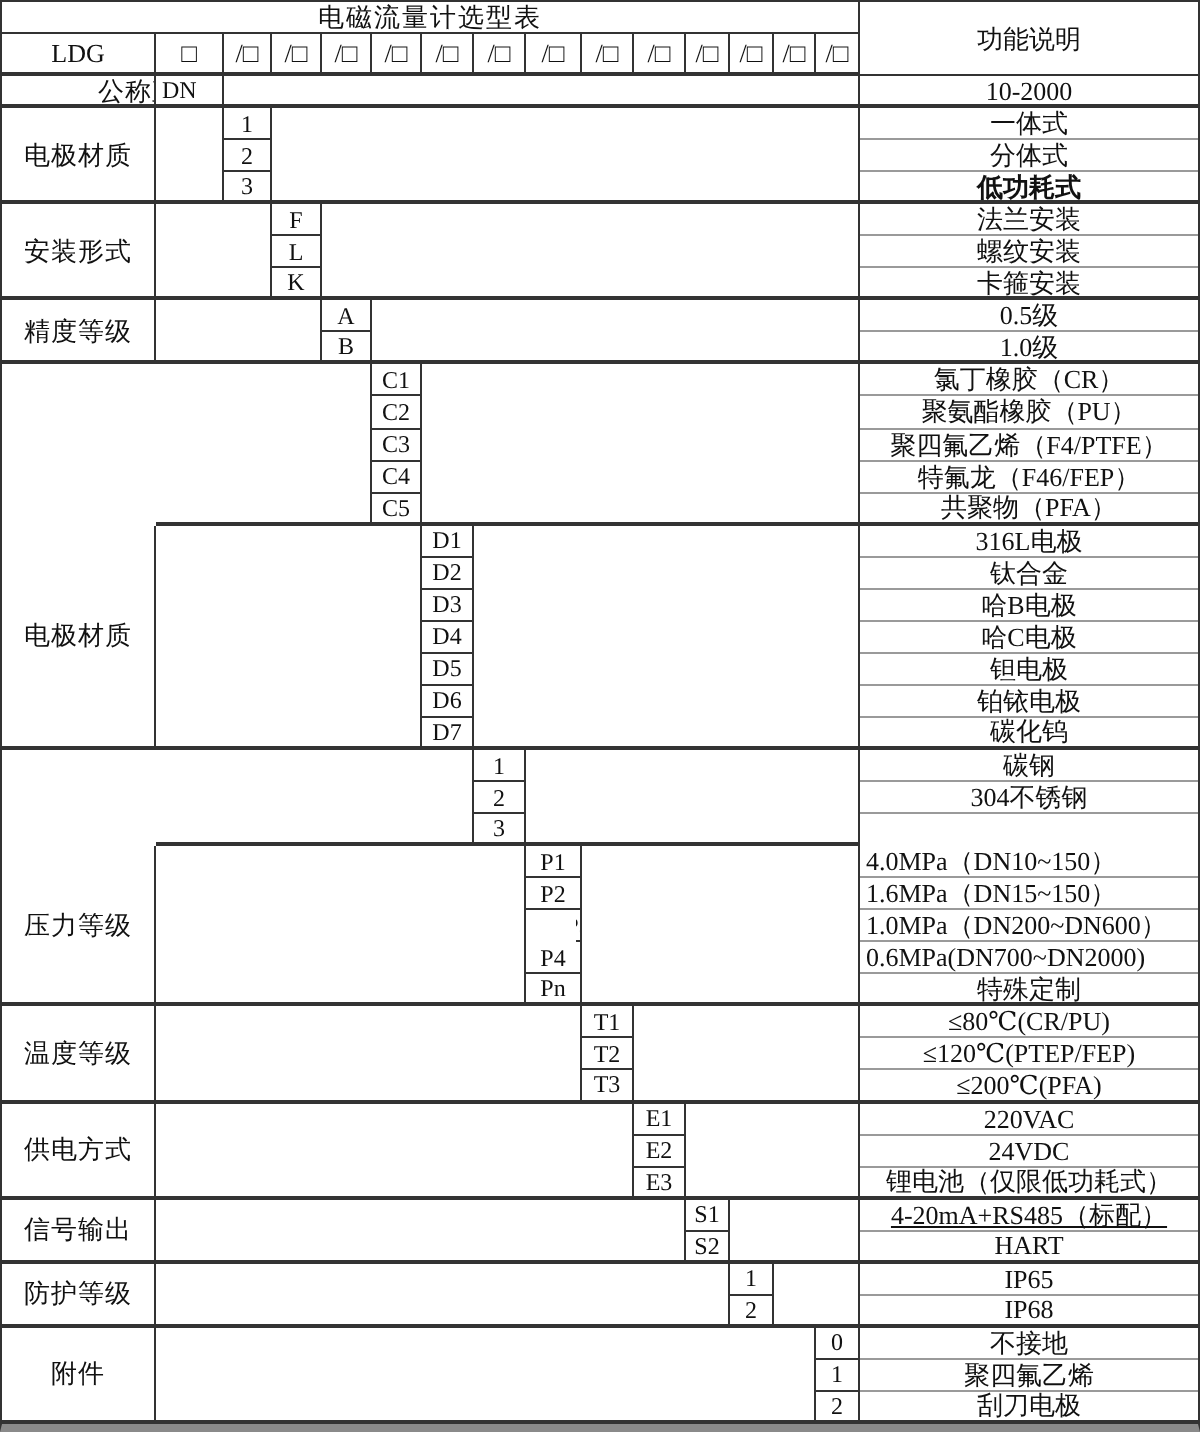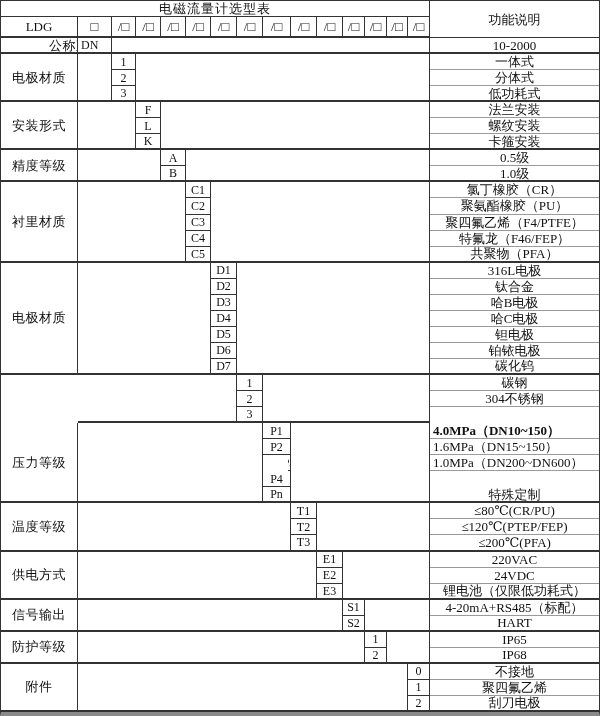--- a/index.html
+++ b/index.html
@@ -60,39 +60,38 @@
     <div class="c code left bb2" style="grid-area: 3 / 2 / 4 / 3;">DN</div>
     <div class="c bb2" style="grid-area: 3 / 3 / 4 / 16;"></div>
     <div class="c bb2" style="grid-area: 3 / 16 / 4 / 17; border-right: none;">10-2000</div>
     <div class="c lbl bb2" style="grid-area: 4 / 1 / 7 / 2;">电极材质</div>
     <div class="c bb2" style="grid-area: 4 / 2 / 7 / 3;"></div>
     <div class="c code" style="grid-area: 4 / 3 / 5 / 4;">1</div>
     <div class="c bbl" style="grid-area: 4 / 16 / 5 / 17; border-right: none;">一体式</div>
     <div class="c code" style="grid-area: 5 / 3 / 6 / 4;">2</div>
     <div class="c bbl" style="grid-area: 5 / 16 / 6 / 17; border-right: none;">分体式</div>
     <div class="c code bb2" style="grid-area: 6 / 3 / 7 / 4;">3</div>
-    <div class="c bb2" style="grid-area: 6 / 16 / 7 / 17; border-right: none;">低功耗式</div>
+    <div class="c bb2" style="grid-area: 6 / 16 / 7 / 17; border-right: none; font-weight: bold;">低功耗式</div>
     <div class="c bb2" style="grid-area: 4 / 4 / 7 / 16;"></div>
     <div class="c lbl bb2" style="grid-area: 7 / 1 / 10 / 2;">安装形式</div>
     <div class="c bb2" style="grid-area: 7 / 2 / 10 / 4;"></div>
     <div class="c code" style="grid-area: 7 / 4 / 8 / 5;">F</div>
     <div class="c bbl" style="grid-area: 7 / 16 / 8 / 17; border-right: none;">法兰安装</div>
     <div class="c code" style="grid-area: 8 / 4 / 9 / 5;">L</div>
     <div class="c bbl" style="grid-area: 8 / 16 / 9 / 17; border-right: none;">螺纹安装</div>
     <div class="c code bb2" style="grid-area: 9 / 4 / 10 / 5;">K</div>
     <div class="c bb2" style="grid-area: 9 / 16 / 10 / 17; border-right: none;">卡箍安装</div>
     <div class="c bb2" style="grid-area: 7 / 5 / 10 / 16;"></div>
     <div class="c lbl bb2" style="grid-area: 10 / 1 / 12 / 2;">精度等级</div>
     <div class="c bb2" style="grid-area: 10 / 2 / 12 / 5;"></div>
     <div class="c code" style="grid-area: 10 / 5 / 11 / 6;">A</div>
     <div class="c bbl" style="grid-area: 10 / 16 / 11 / 17; border-right: none;">0.5级</div>
     <div class="c code bb2" style="grid-area: 11 / 5 / 12 / 6;">B</div>
     <div class="c bb2" style="grid-area: 11 / 16 / 12 / 17; border-right: none;">1.0级</div>
     <div class="c bb2" style="grid-area: 10 / 6 / 12 / 16;"></div>
-    <div class="c lbl bb2" style="grid-area: 12 / 1 / 17 / 2;">衬里材质</div>
     <div class="c bb2" style="grid-area: 12 / 2 / 17 / 6;"></div>
     <div class="c code" style="grid-area: 12 / 6 / 13 / 7;">C1</div>
     <div class="c bbl" style="grid-area: 12 / 16 / 13 / 17; border-right: none;">氯丁橡胶（CR）</div>
     <div class="c code" style="grid-area: 13 / 6 / 14 / 7;">C2</div>
     <div class="c bbl" style="grid-area: 13 / 16 / 14 / 17; border-right: none;">聚氨酯橡胶（PU）</div>
     <div class="c code" style="grid-area: 14 / 6 / 15 / 7;">C3</div>
     <div class="c bbl" style="grid-area: 14 / 16 / 15 / 17; border-right: none;">聚四氟乙烯（F4/PTFE）</div>
     <div class="c code" style="grid-area: 15 / 6 / 16 / 7;">C4</div>
     <div class="c bbl" style="grid-area: 15 / 16 / 16 / 17; border-right: none;">特氟龙（F46/FEP）</div>
     <div class="c code bb2" style="grid-area: 16 / 6 / 17 / 7;">C5</div>
@@ -118,26 +117,27 @@
     <div class="c bb2" style="grid-area: 24 / 2 / 27 / 8;"></div>
     <div class="c code" style="grid-area: 24 / 8 / 25 / 9;">1</div>
     <div class="c bbl" style="grid-area: 24 / 16 / 25 / 17; border-right: none;">碳钢</div>
     <div class="c code" style="grid-area: 25 / 8 / 26 / 9;">2</div>
     <div class="c bbl" style="grid-area: 25 / 16 / 26 / 17; border-right: none;">304不锈钢</div>
     <div class="c code bb2" style="grid-area: 26 / 8 / 27 / 9;">3</div>
     <div class="c bb2" style="grid-area: 24 / 9 / 27 / 16;"></div>
     <div class="c lbl bb2" style="grid-area: 27 / 1 / 32 / 2;">压力等级</div>
     <div class="c bb2" style="grid-area: 27 / 2 / 32 / 9;"></div>
     <div class="c code" style="grid-area: 27 / 9 / 28 / 10;">P1</div>
-    <div class="c bbl left" style="grid-area: 27 / 16 / 28 / 17; border-right: none; font-weight: bold;">4.0MPa（DN10~150）</div>
+    <div class="c bbl left" style="grid-area: 27 / 16 / 28 / 17; border-right: none;">4.0MPa（DN10~150）</div>
     <div class="c code" style="grid-area: 28 / 9 / 29 / 10;">P2</div>
     <div class="c bbl left" style="grid-area: 28 / 16 / 29 / 17; border-right: none;">1.6MPa（DN15~150）</div>
     <div class="c code" style="grid-area: 29 / 9 / 30 / 10; margin-left: 25px;">P3</div>
     <div class="c bbl left" style="grid-area: 29 / 16 / 30 / 17; border-right: none;">1.0MPa（DN200~DN600）</div>
     <div class="c code" style="grid-area: 30 / 9 / 31 / 10;">P4</div>
+    <div class="c bbl left" style="grid-area: 30 / 16 / 31 / 17; border-right: none;">0.6MPa(DN700~DN2000)</div>
     <div class="c code bb2" style="grid-area: 31 / 9 / 32 / 10;">Pn</div>
     <div class="c bb2" style="grid-area: 31 / 16 / 32 / 17; border-right: none;">特殊定制</div>
     <div class="c bb2" style="grid-area: 27 / 10 / 32 / 16;"></div>
     <div class="c lbl bb2" style="grid-area: 32 / 1 / 35 / 2;">温度等级</div>
     <div class="c bb2" style="grid-area: 32 / 2 / 35 / 10;"></div>
     <div class="c code" style="grid-area: 32 / 10 / 33 / 11;">T1</div>
     <div class="c bbl" style="grid-area: 32 / 16 / 33 / 17; border-right: none;">≤80℃(CR/PU)</div>
     <div class="c code" style="grid-area: 33 / 10 / 34 / 11;">T2</div>
     <div class="c bbl" style="grid-area: 33 / 16 / 34 / 17; border-right: none;">≤120℃(PTEP/FEP)</div>
     <div class="c code bb2" style="grid-area: 34 / 10 / 35 / 11;">T3</div>
@@ -148,21 +148,21 @@
     <div class="c code" style="grid-area: 35 / 11 / 36 / 12;">E1</div>
     <div class="c bbl" style="grid-area: 35 / 16 / 36 / 17; border-right: none;">220VAC</div>
     <div class="c code" style="grid-area: 36 / 11 / 37 / 12;">E2</div>
     <div class="c bbl" style="grid-area: 36 / 16 / 37 / 17; border-right: none;">24VDC</div>
     <div class="c code bb2" style="grid-area: 37 / 11 / 38 / 12; text-align: center;">E3</div>
     <div class="c bb2" style="grid-area: 37 / 16 / 38 / 17; border-right: none;">锂电池（仅限低功耗式）</div>
     <div class="c bb2" style="grid-area: 35 / 12 / 38 / 16;"></div>
     <div class="c lbl bb2" style="grid-area: 38 / 1 / 40 / 2;">信号输出</div>
     <div class="c bb2" style="grid-area: 38 / 2 / 40 / 12;"></div>
     <div class="c code" style="grid-area: 38 / 12 / 39 / 13;">S1</div>
-    <div class="c bbl" style="grid-area: 38 / 16 / 39 / 17; border-right: none;">4-20mA+RS485（标配）</div>
+    <div class="c bbl" style="grid-area: 38 / 16 / 39 / 17; border-right: none; text-decoration: underline;">4-20mA+RS485（标配）</div>
     <div class="c code bb2" style="grid-area: 39 / 12 / 40 / 13;">S2</div>
     <div class="c bb2" style="grid-area: 39 / 16 / 40 / 17; border-right: none;">HART</div>
     <div class="c bb2" style="grid-area: 38 / 13 / 40 / 16;"></div>
     <div class="c lbl bb2" style="grid-area: 40 / 1 / 42 / 2;">防护等级</div>
     <div class="c bb2" style="grid-area: 40 / 2 / 42 / 13;"></div>
     <div class="c code" style="grid-area: 40 / 13 / 41 / 14;">1</div>
     <div class="c bbl" style="grid-area: 40 / 16 / 41 / 17; border-right: none;">IP65</div>
     <div class="c code bb2" style="grid-area: 41 / 13 / 42 / 14;">2</div>
     <div class="c bb2" style="grid-area: 41 / 16 / 42 / 17; border-right: none;">IP68</div>
     <div class="c bb2" style="grid-area: 40 / 14 / 42 / 16;"></div>

